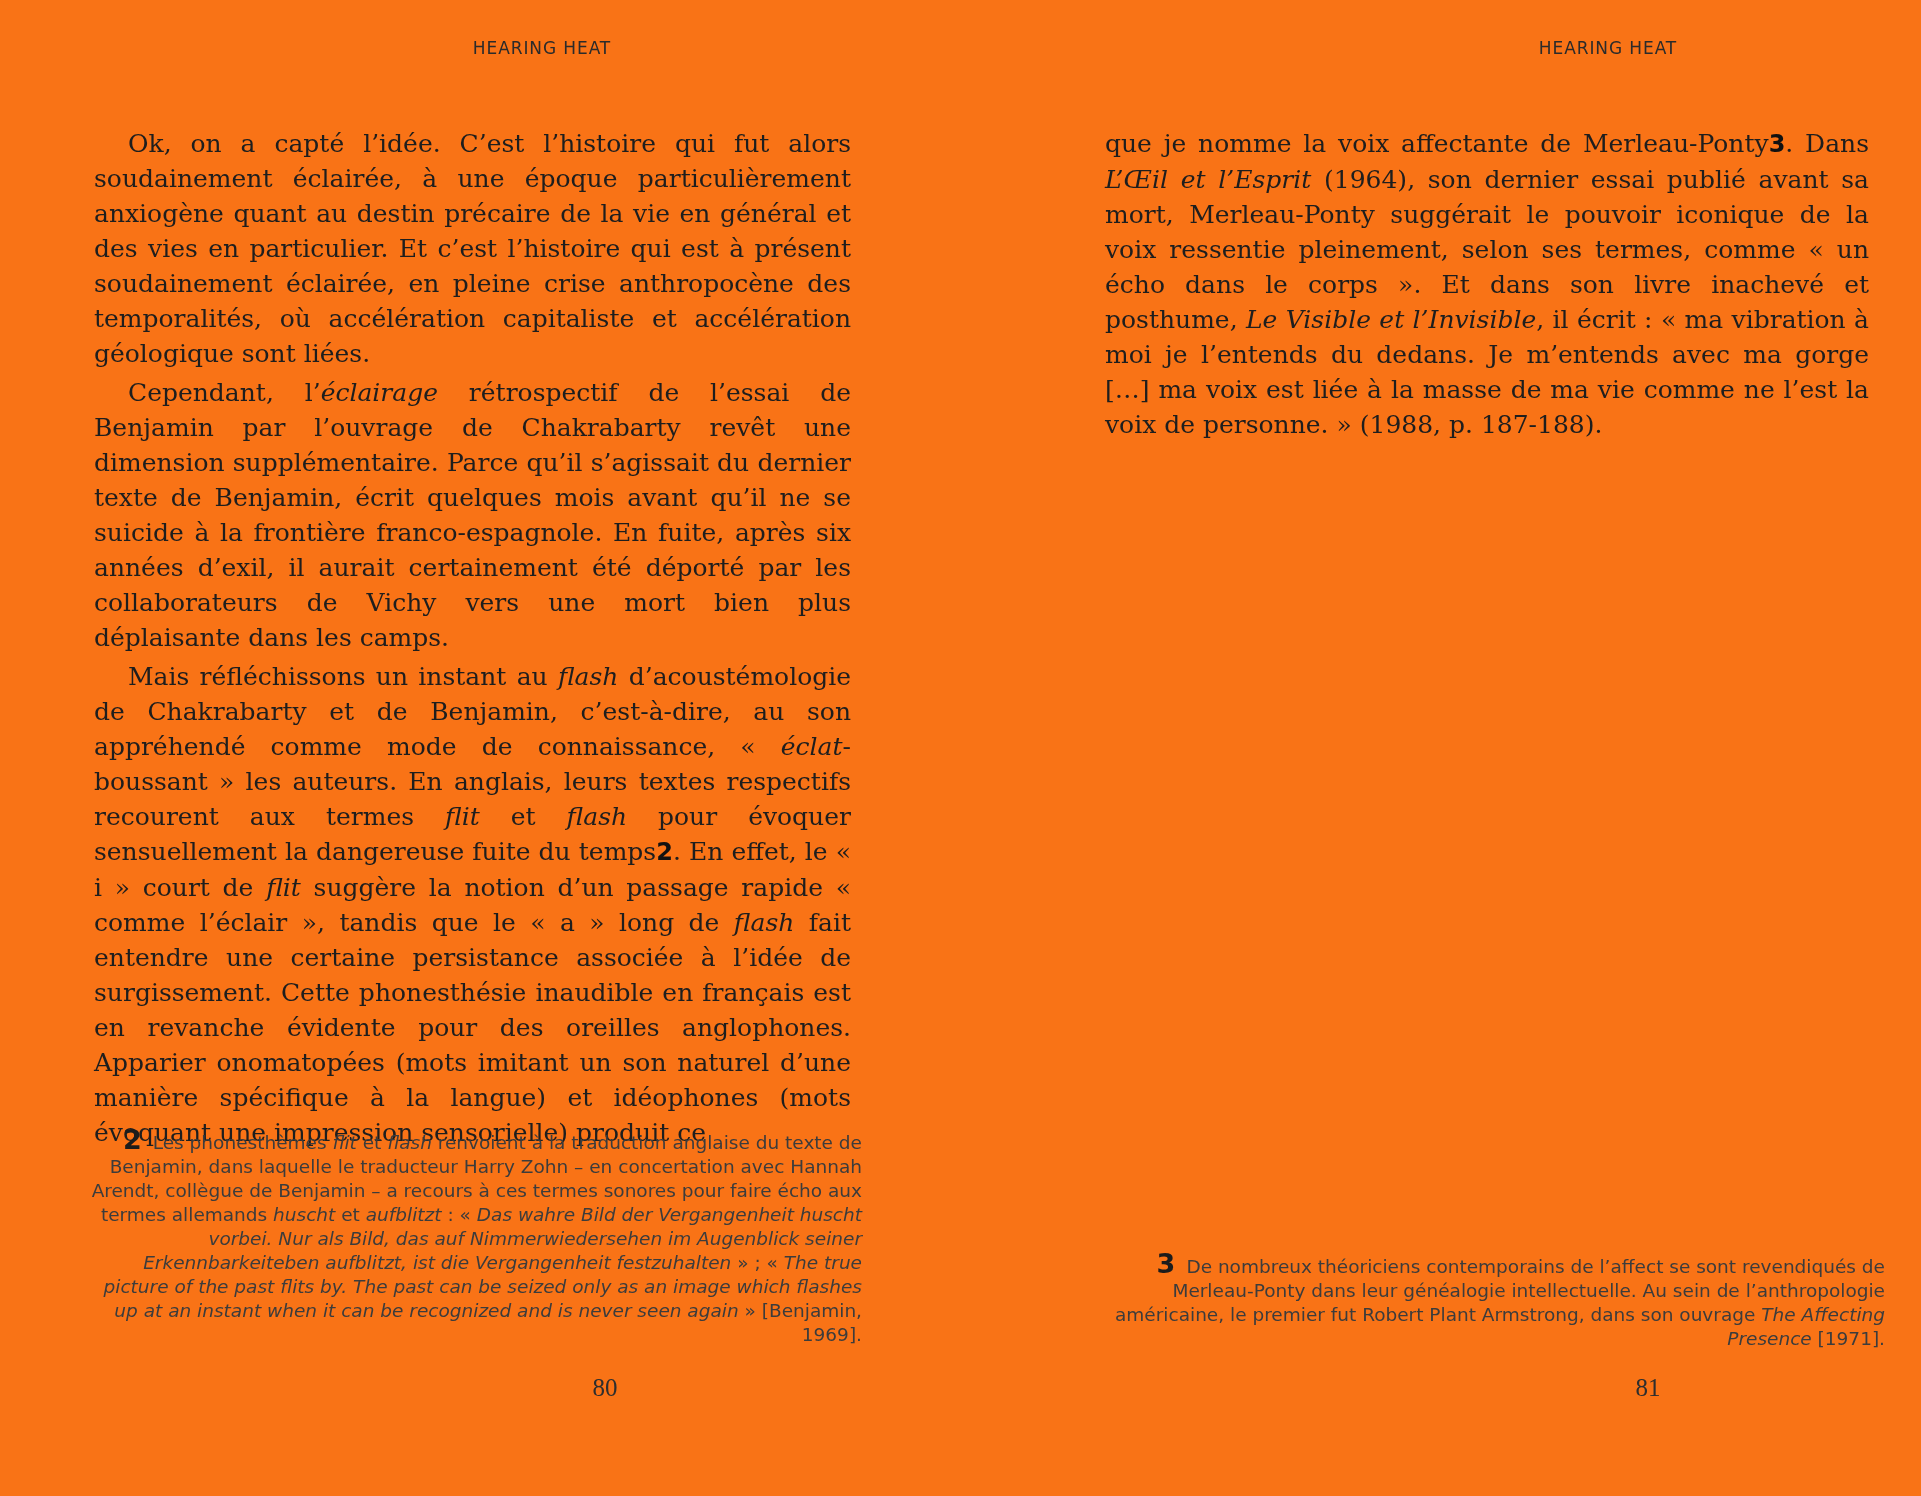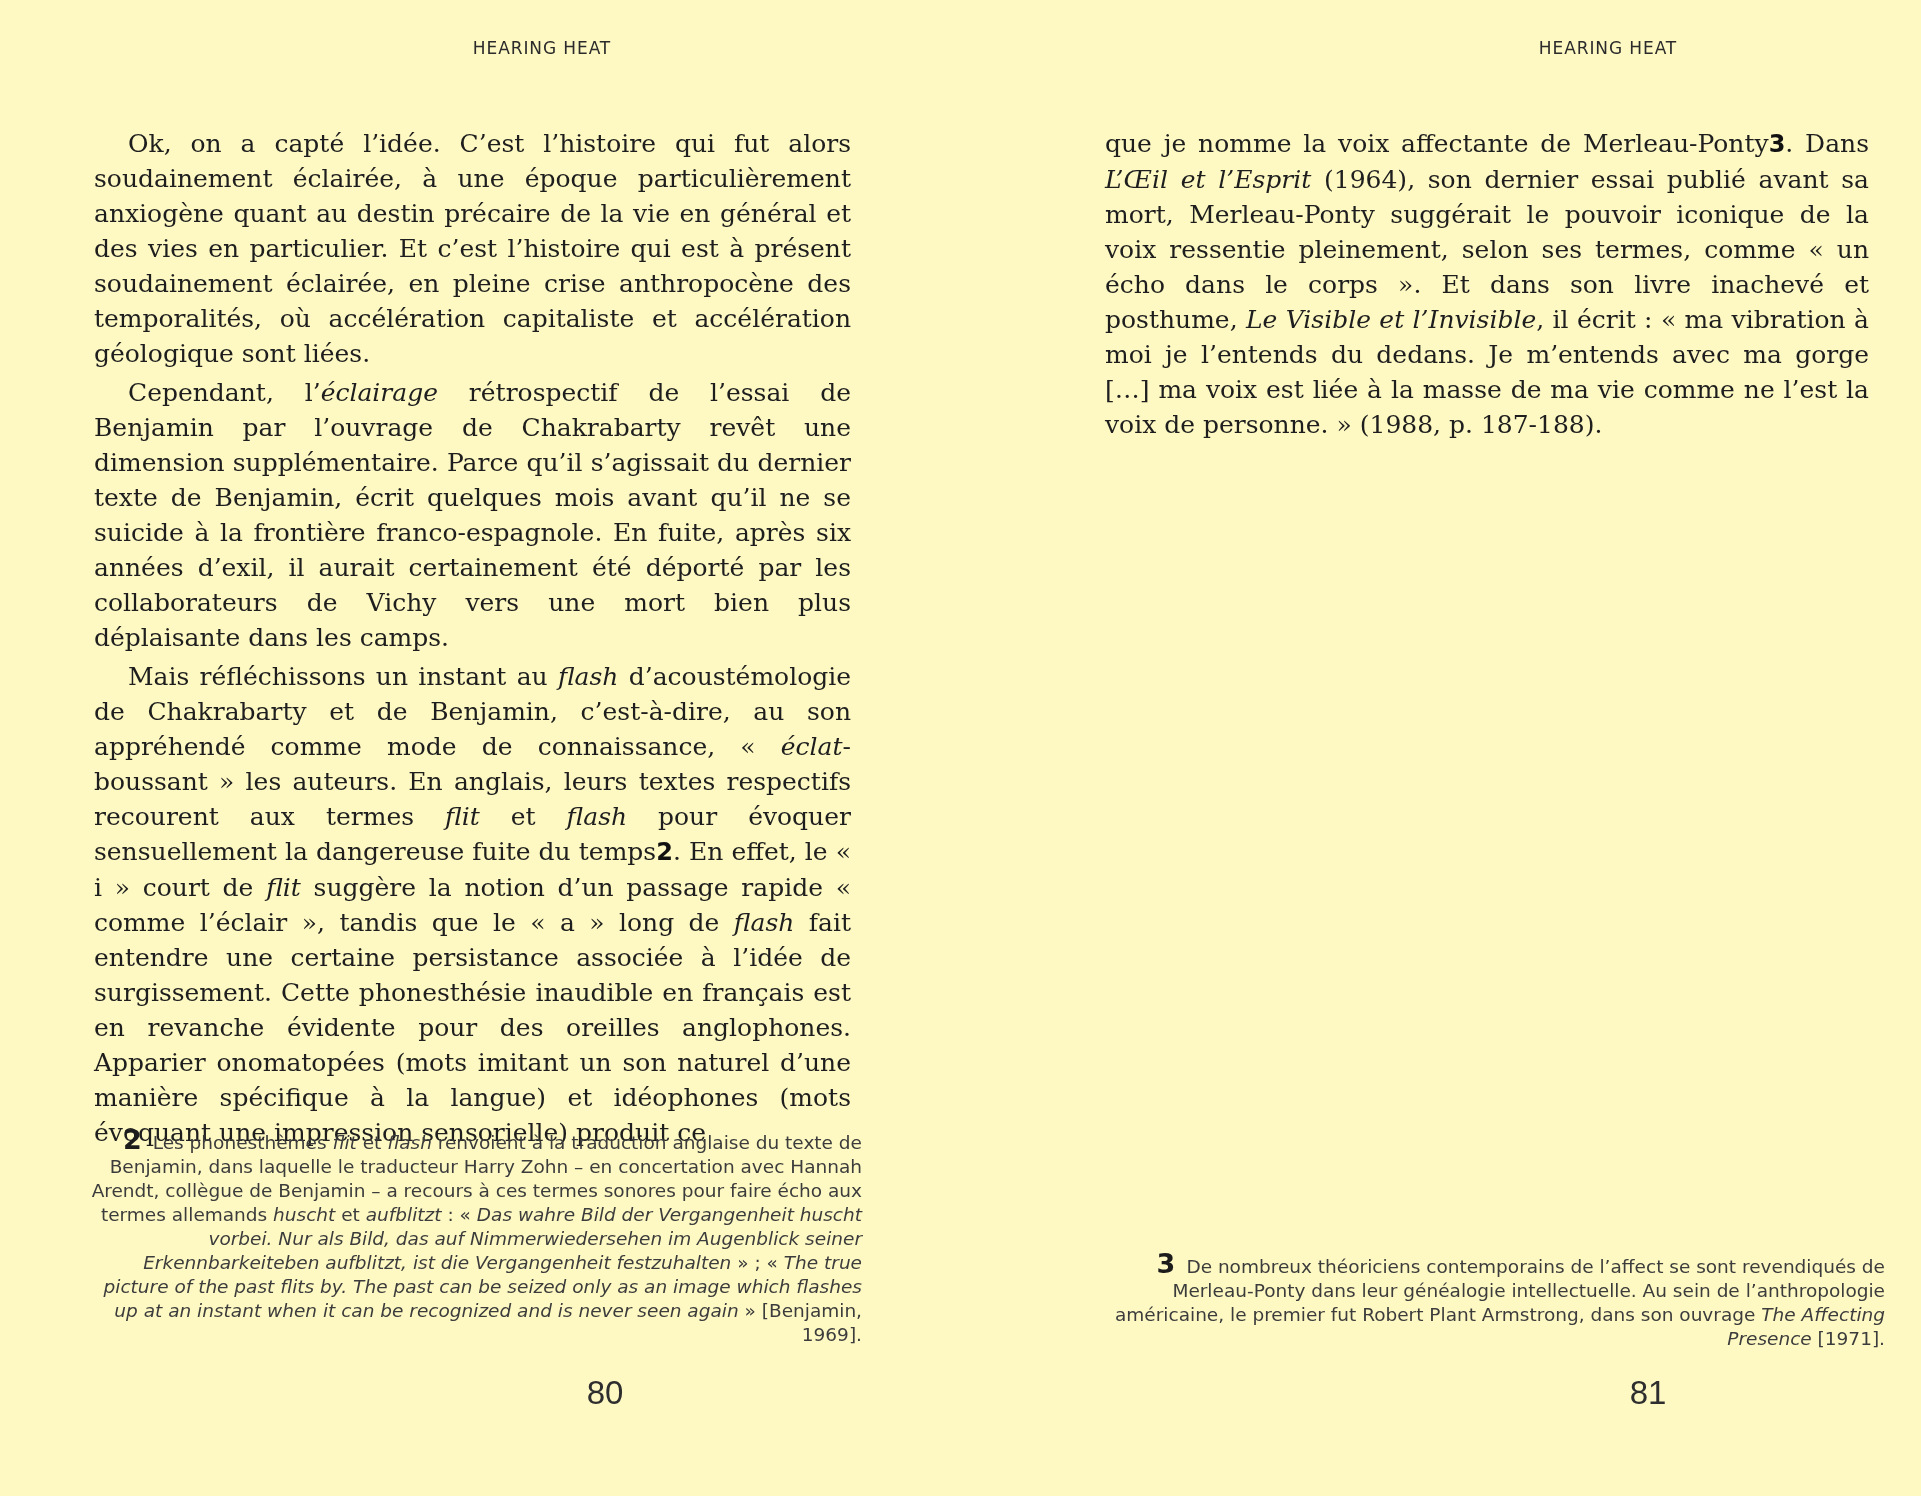--- a/index.html
+++ b/index.html
@@ -1,20 +1,20 @@
 <!DOCTYPE html>
 <html><head>
 <meta charset="utf-8">
 <style>
   html, body { margin:0; padding:0; background:#ffffff; }
   .spread {
     position:relative;
     width:1921px;
     height:1496px;
-    background:#fef9c3;
+    background:#f97316;
     font-family:"DejaVu Serif", serif;
     overflow:hidden;
   }
   .running-head {
     position:absolute;
     top:38px;
     font-family:"DejaVu Sans", sans-serif;
     font-size:17px;
     letter-spacing:0.9px;
     color:#2b2b2b;
@@ -61,22 +61,22 @@
     font-weight:700;
     font-size:27px;
     color:#1c1c1c;
     padding-right:11px;
     line-height:0;
   }
 
   .page-number {
     position:absolute;
     top:1374px;
-    font-family:Liberation Sans, sans-serif;
-    font-size:33px;
+    font-family:Liberation Serif, serif;
+    font-size:25px;
     font-weight:400;
     color:#2e2e2e;
     transform:translateX(-50%);
   }
   #num-left  { left:605px; }
   #num-right { left:1648px; }
 </style>
 </head>
 <body>
 

